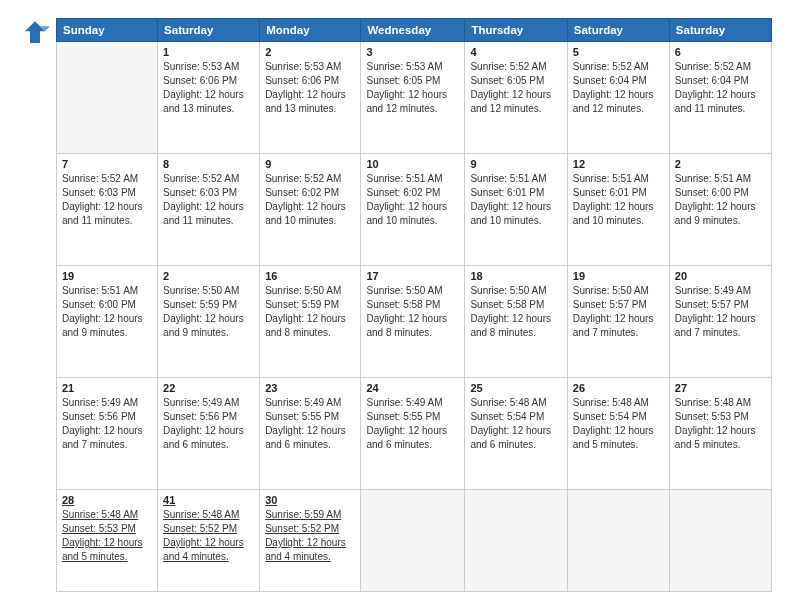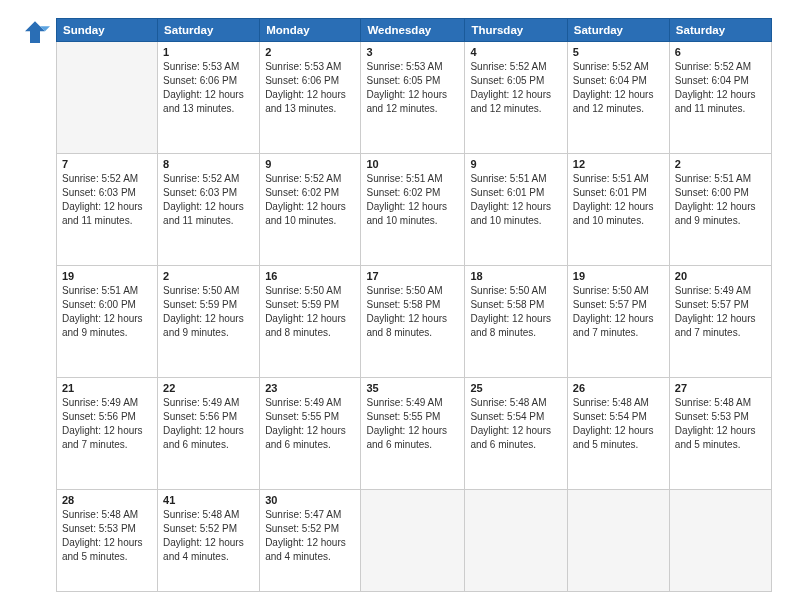--- a/index.html
+++ b/index.html
@@ -87,20 +87,21 @@
       color: #222;
       margin-bottom: 2px;
     }
     .day-info {
       font-size: 10px;
       color: #333;
       line-height: 1.4;
     }
     tr:last-child td {
       height: 80px;
+      text-decoration: underline;
     }
   </style>
 </head>
 <body>
 
 <div class="page">
   <div class="header">
     <div class="logo">
       <svg class="logo-icon" viewBox="0 0 36 36">
         <polygon points="18,4 30,16 24,16 24,30 12,30 12,16 6,16" fill="#2a6eb5"></polygon>
@@ -293,21 +294,21 @@
 and 6 minutes.</div>
           </td>
           <td>
             <div class="day-num">23</div>
             <div class="day-info" style="white-space: pre-line;">Sunrise: 5:49 AM
 Sunset: 5:55 PM
 Daylight: 12 hours
 and 6 minutes.</div>
           </td>
           <td>
-            <div class="day-num">35</div>
+            <div class="day-num">24</div>
             <div class="day-info" style="white-space: pre-line;">Sunrise: 5:49 AM
 Sunset: 5:55 PM
 Daylight: 12 hours
 and 6 minutes.</div>
           </td>
           <td>
             <div class="day-num">25</div>
             <div class="day-info" style="white-space: pre-line;">Sunrise: 5:48 AM
 Sunset: 5:54 PM
 Daylight: 12 hours
@@ -338,21 +339,21 @@
           </td>
           <td>
             <div class="day-num">41</div>
             <div class="day-info" style="white-space: pre-line;">Sunrise: 5:48 AM
 Sunset: 5:52 PM
 Daylight: 12 hours
 and 4 minutes.</div>
           </td>
           <td>
             <div class="day-num">30</div>
-            <div class="day-info" style="white-space: pre-line;">Sunrise: 5:47 AM
+            <div class="day-info" style="white-space: pre-line;">Sunrise: 5:59 AM
 Sunset: 5:52 PM
 Daylight: 12 hours
 and 4 minutes.</div>
           </td>
           <td class="empty"></td>
           <td class="empty"></td>
           <td class="empty"></td>
           <td class="empty"></td>
         </tr>
       </tbody>

